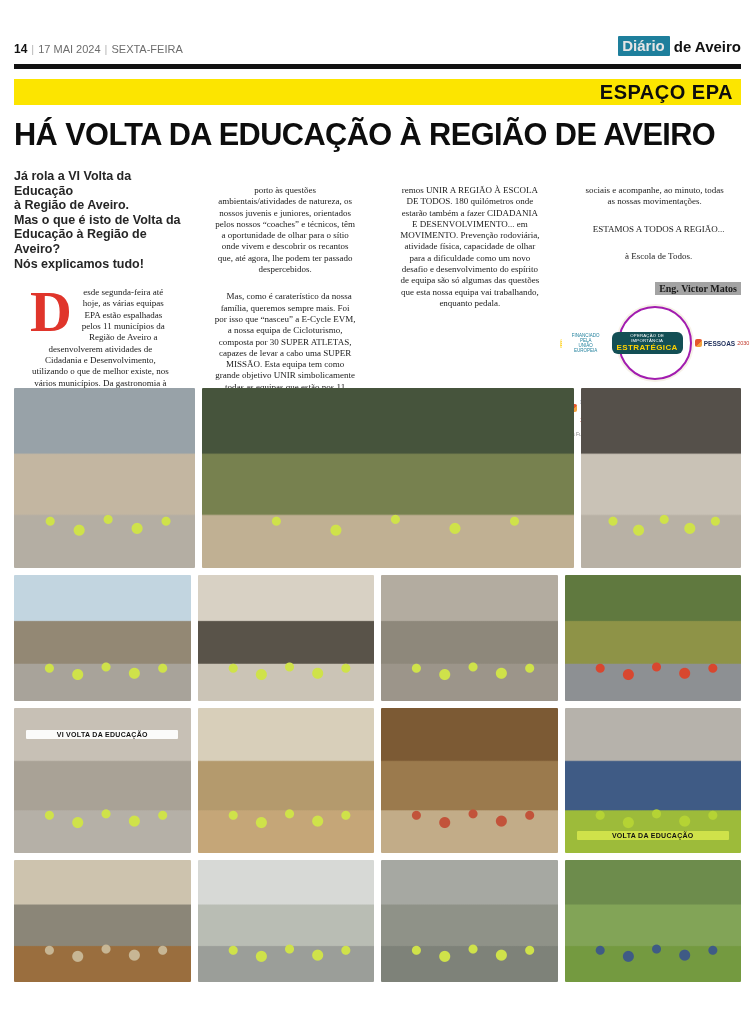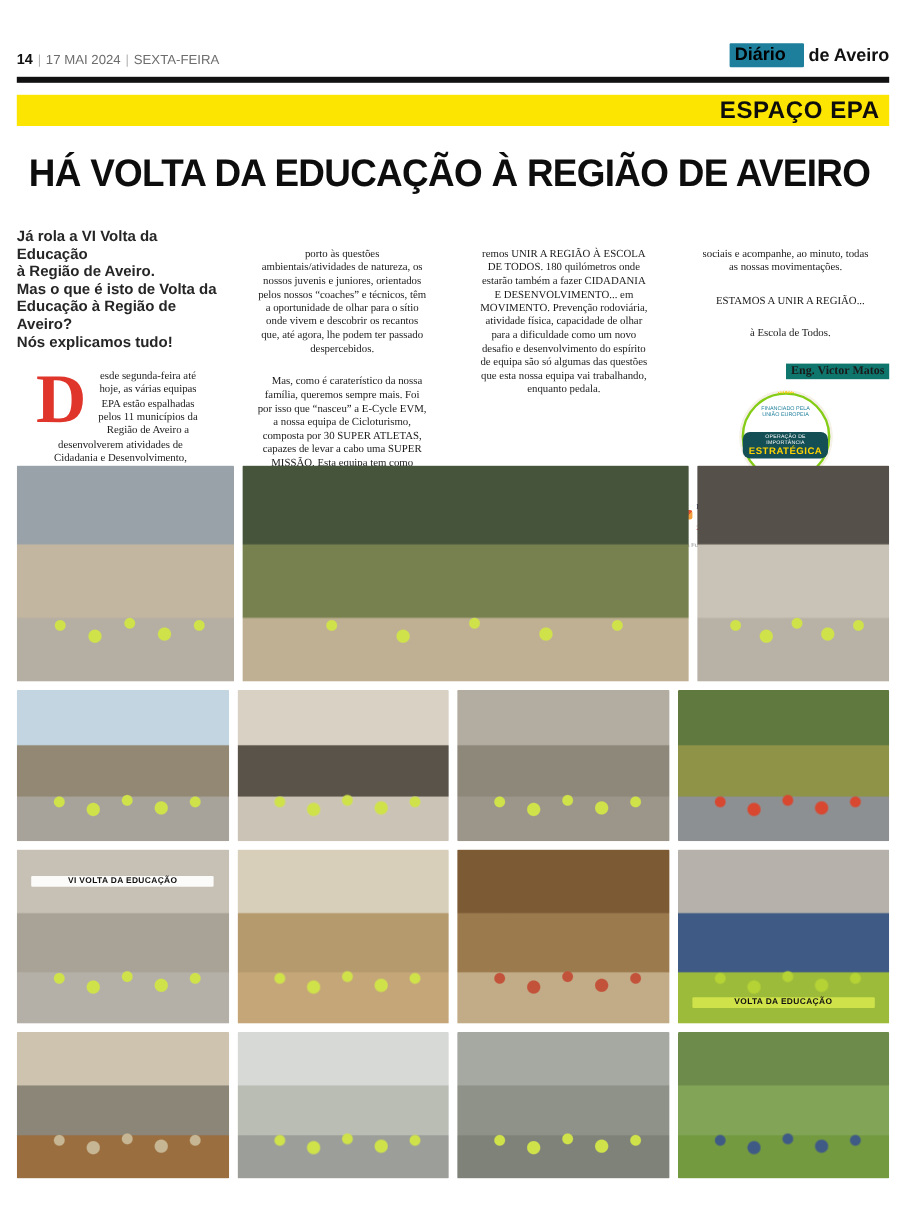--- a/index.html
+++ b/index.html
@@ -6,46 +6,46 @@
   .page{position:relative;width:755px;height:1024px;background:#fff;overflow:hidden;
         font-family:"Liberation Serif",serif;color:#1a1a1a;}
   
   .header{position:absolute;top:36px;left:14px;right:14px;display:flex;
           justify-content:space-between;align-items:flex-end;gap:26px;}
   .folio{font-family:"Liberation Sans",sans-serif;font-size:11px;color:#6d6d6d;}
   .folio b{color:#111;font-size:12px;}
   .folio .sep{color:#b5b5b5;margin:0 4px;}
   .masthead{font-family:"Liberation Sans",sans-serif;font-weight:700;font-size:15px;color:#111;
             display:flex;align-items:center;gap:4px;}
-  .masthead .box{color:#000000;padding:1px 15px 2px 4px;border-radius:1px;}
+  .masthead .box{color:#e5e5e5;padding:1px 5px 2px 4px;border-radius:1px;}
   .rule{position:absolute;top:64px;left:14px;right:14px;height:5px;background:#111;}
   .band{position:absolute;top:79px;left:14px;right:14px;height:26px;display:flex;
         align-items:center;justify-content:flex-end;padding-right:8px;box-sizing:border-box;}
   .band span{font-family:"Liberation Sans",sans-serif;font-weight:700;font-size:20px;
              letter-spacing:.5px;color:#0d0d0d;}
   .headline{position:absolute;top:116px;left:14px;right:14px;}
   .headline span{display:inline-block;transform:scaleX(.96);transform-origin:left center;
                  font-family:"Liberation Sans",sans-serif;font-weight:700;font-size:32px;
                  letter-spacing:-.6px;color:#0d0d0d;white-space:nowrap;}
   
-  .article{position:absolute;top:190px;left:14px;width:727px;height:198px;display:flex;gap:12px;}
+  .article{position:absolute;top:169px;left:14px;width:727px;height:198px;display:flex;gap:12px;}
   .col{flex:1;min-width:0;}
   .lead{font-family:"Liberation Sans",sans-serif;font-weight:700;font-size:12.5px;
         line-height:14.6px;color:#262626;white-space:pre-line;margin:0 0 9px 0;}
   .body-p{font-size:9px;line-height:11.3px;margin:16px;text-align:center;}
   .body-p.indent{text-indent:8px;}
   .dropcap{float:left;font-family:"Liberation Serif",serif;font-weight:700;font-size:58px;
            line-height:46px;color:#e0352b;margin:2px 4px 0 0;}
   .author-row{text-align:right;margin-top:8px;}
-  .author{display:inline-block;background:#0f766e;font-weight:700;font-size:10px;
+  .author{display:inline-block;background:#a3a3a3;font-weight:700;font-size:10px;
           padding:1px 4px;}
   
   .badge-stack{margin-top:10px;}
-  .badge-circle{width:70px;height:70px;border-radius:50%;border:2px solid #84cc16;
-                margin:0 auto 10px auto;display:flex;flex-direction:column;align-items:center;
+  .badge-circle{width:70px;height:70px;border-radius:50%;border:2px solid #a21caf;
+                margin:0 auto 10px auto;display:flex;flex-direction:row;align-items:center;
                 justify-content:center;gap:12px;background:#fff;
                 box-shadow:0 0 0 2px #f6f1e8;}
   .eu-flag{position:relative;background:#003399;display:inline-block;}
   .eu-flag::after{content:"";position:absolute;inset:18%;border:1.4px dotted #ffcc00;
                   border-radius:50%;}
   .badge-eu{width:22px;height:14px;}
   .badge-caption{font-family:"Liberation Sans",sans-serif;font-size:4.5px;line-height:5px;
                  color:#1e7f9c;text-align:center;white-space:pre-line;}
   .pill{background:#134f55;border-radius:6px;padding:1px 5px 2px 5px;text-align:center;}
   .pill .l1{display:block;font-family:"Liberation Sans",sans-serif;font-size:4.3px;color:#fff;
@@ -97,21 +97,21 @@
       <span class="box" id="masthead-box" style="background: rgb(30, 127, 156);">Diário</span>
       <span>de Aveiro</span>
     </div>
   </div>
   <div class="rule"></div>
 
   <div class="band" id="section-band" style="background: rgb(252, 229, 0);">
     <span>ESPAÇO EPA</span>
   </div>
 
-  <h1 class="headline" style="margin:10px">
+  <h1 class="headline" style="margin:0">
     <span>HÁ VOLTA DA EDUCAÇÃO À REGIÃO DE AVEIRO</span>
   </h1>
 
   <div class="article">
     <div class="col">
       <p class="lead">Já rola a VI Volta da Educação
 à Região de Aveiro.
 Mas o que é isto de Volta da
 Educação à Região de Aveiro?
 Nós explicamos tudo!</p>
@@ -119,21 +119,21 @@
     </div>
     <div class="col">
       <p class="body-p">porto às questões ambientais/atividades de natureza, os nossos juvenis e juniores, orientados pelos nossos “coaches” e técnicos, têm a oportunidade de olhar para o sítio onde vivem e descobrir os recantos que, até agora, lhe podem ter passado despercebidos.</p>
       <p class="body-p indent">Mas, como é caraterístico da nossa família, queremos sempre mais. Foi por isso que “nasceu” a E-Cycle EVM, a nossa equipa de Cicloturismo, composta por 30 SUPER ATLETAS, capazes de levar a cabo uma SUPER MISSÃO. Esta equipa tem como grande objetivo UNIR simbolicamente todas as equipas que estão nos 11 municípios. O mesmo é dizer que que-</p>
     </div>
     <div class="col">
       <p class="body-p">remos UNIR A REGIÃO À ESCOLA DE TODOS. 180 quilómetros onde estarão também a fazer CIDADANIA E DESENVOLVIMENTO... em MOVIMENTO. Prevenção rodoviária, atividade física, capacidade de olhar para a dificuldade como um novo desafio e desenvolvimento do espírito de equipa são só algumas das questões que esta nossa equipa vai trabalhando, enquanto pedala.</p>
     </div>
     <div class="col">
       <p class="body-p">sociais e acompanhe, ao minuto, todas as nossas movimentações.</p>
-      <p class="body-p indent">ESTAMOS A UNIR A REGIÃO...</p>
+      <p class="body-p indent">ESTAMOS A TODOS A REGIÃO...</p>
       <p class="body-p indent">à Escola de Todos.</p>
       <div class="author-row">
         <span class="author">Eng. Victor Matos</span>
       </div>
       <div class="badge-stack">
         <div class="badge-circle">
           <span class="eu-flag badge-eu"></span>
           <span class="badge-caption">FINANCIADO PELA
 UNIÃO EUROPEIA</span>
           <span class="pill">

